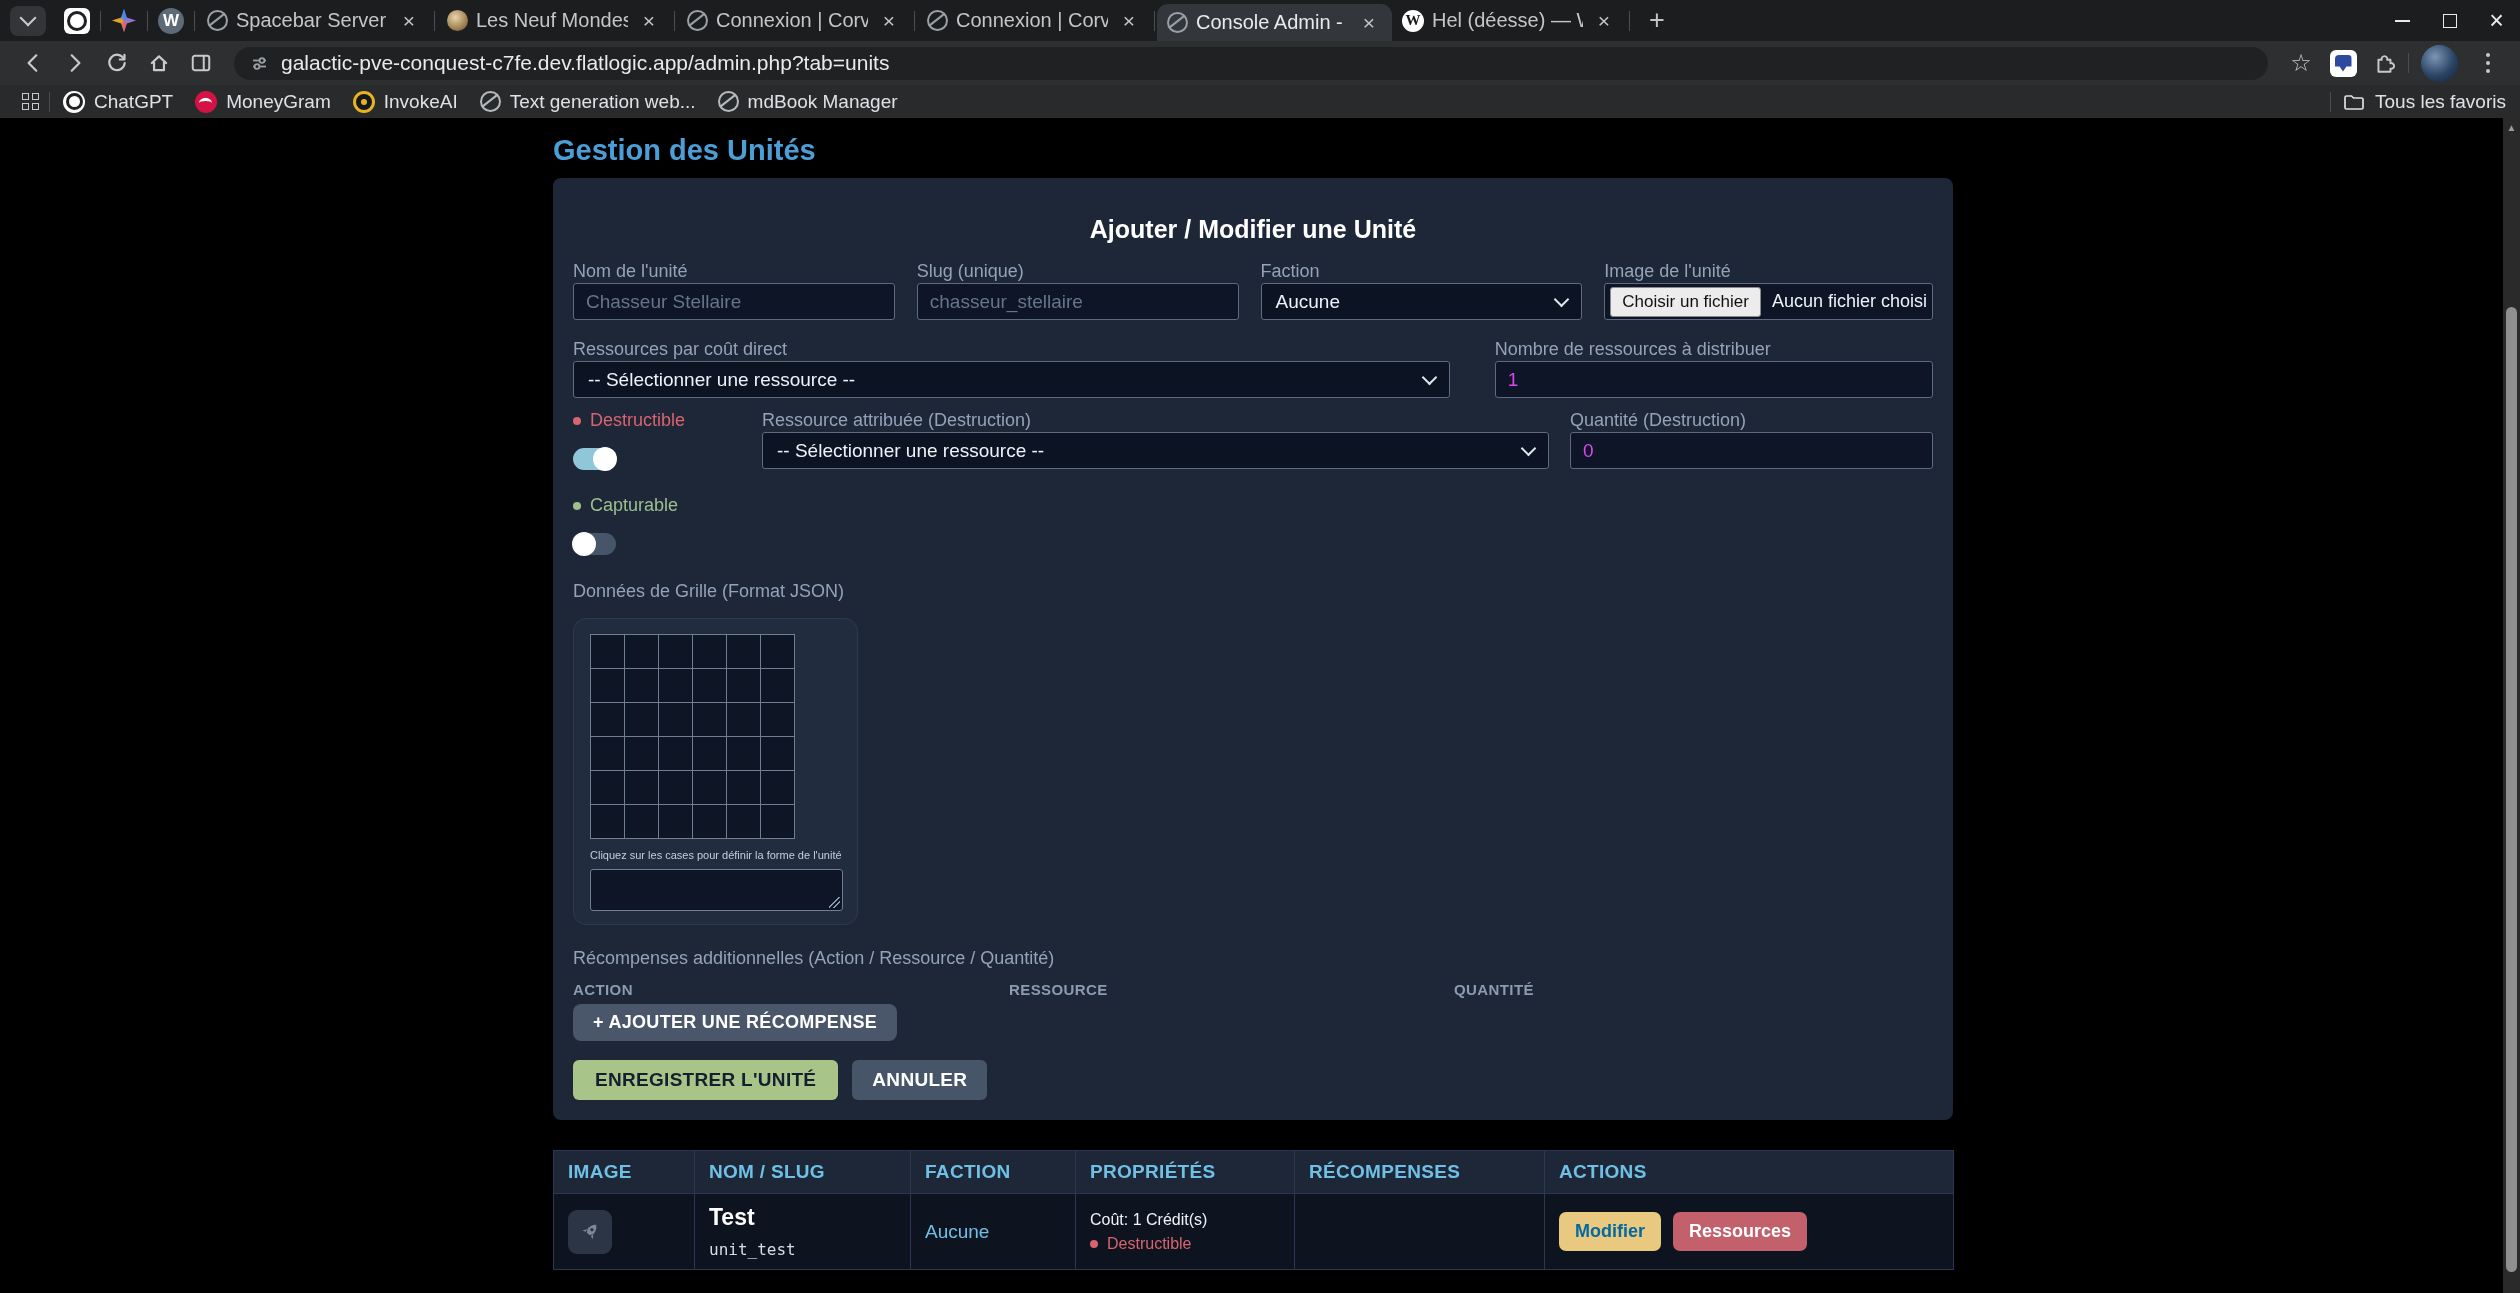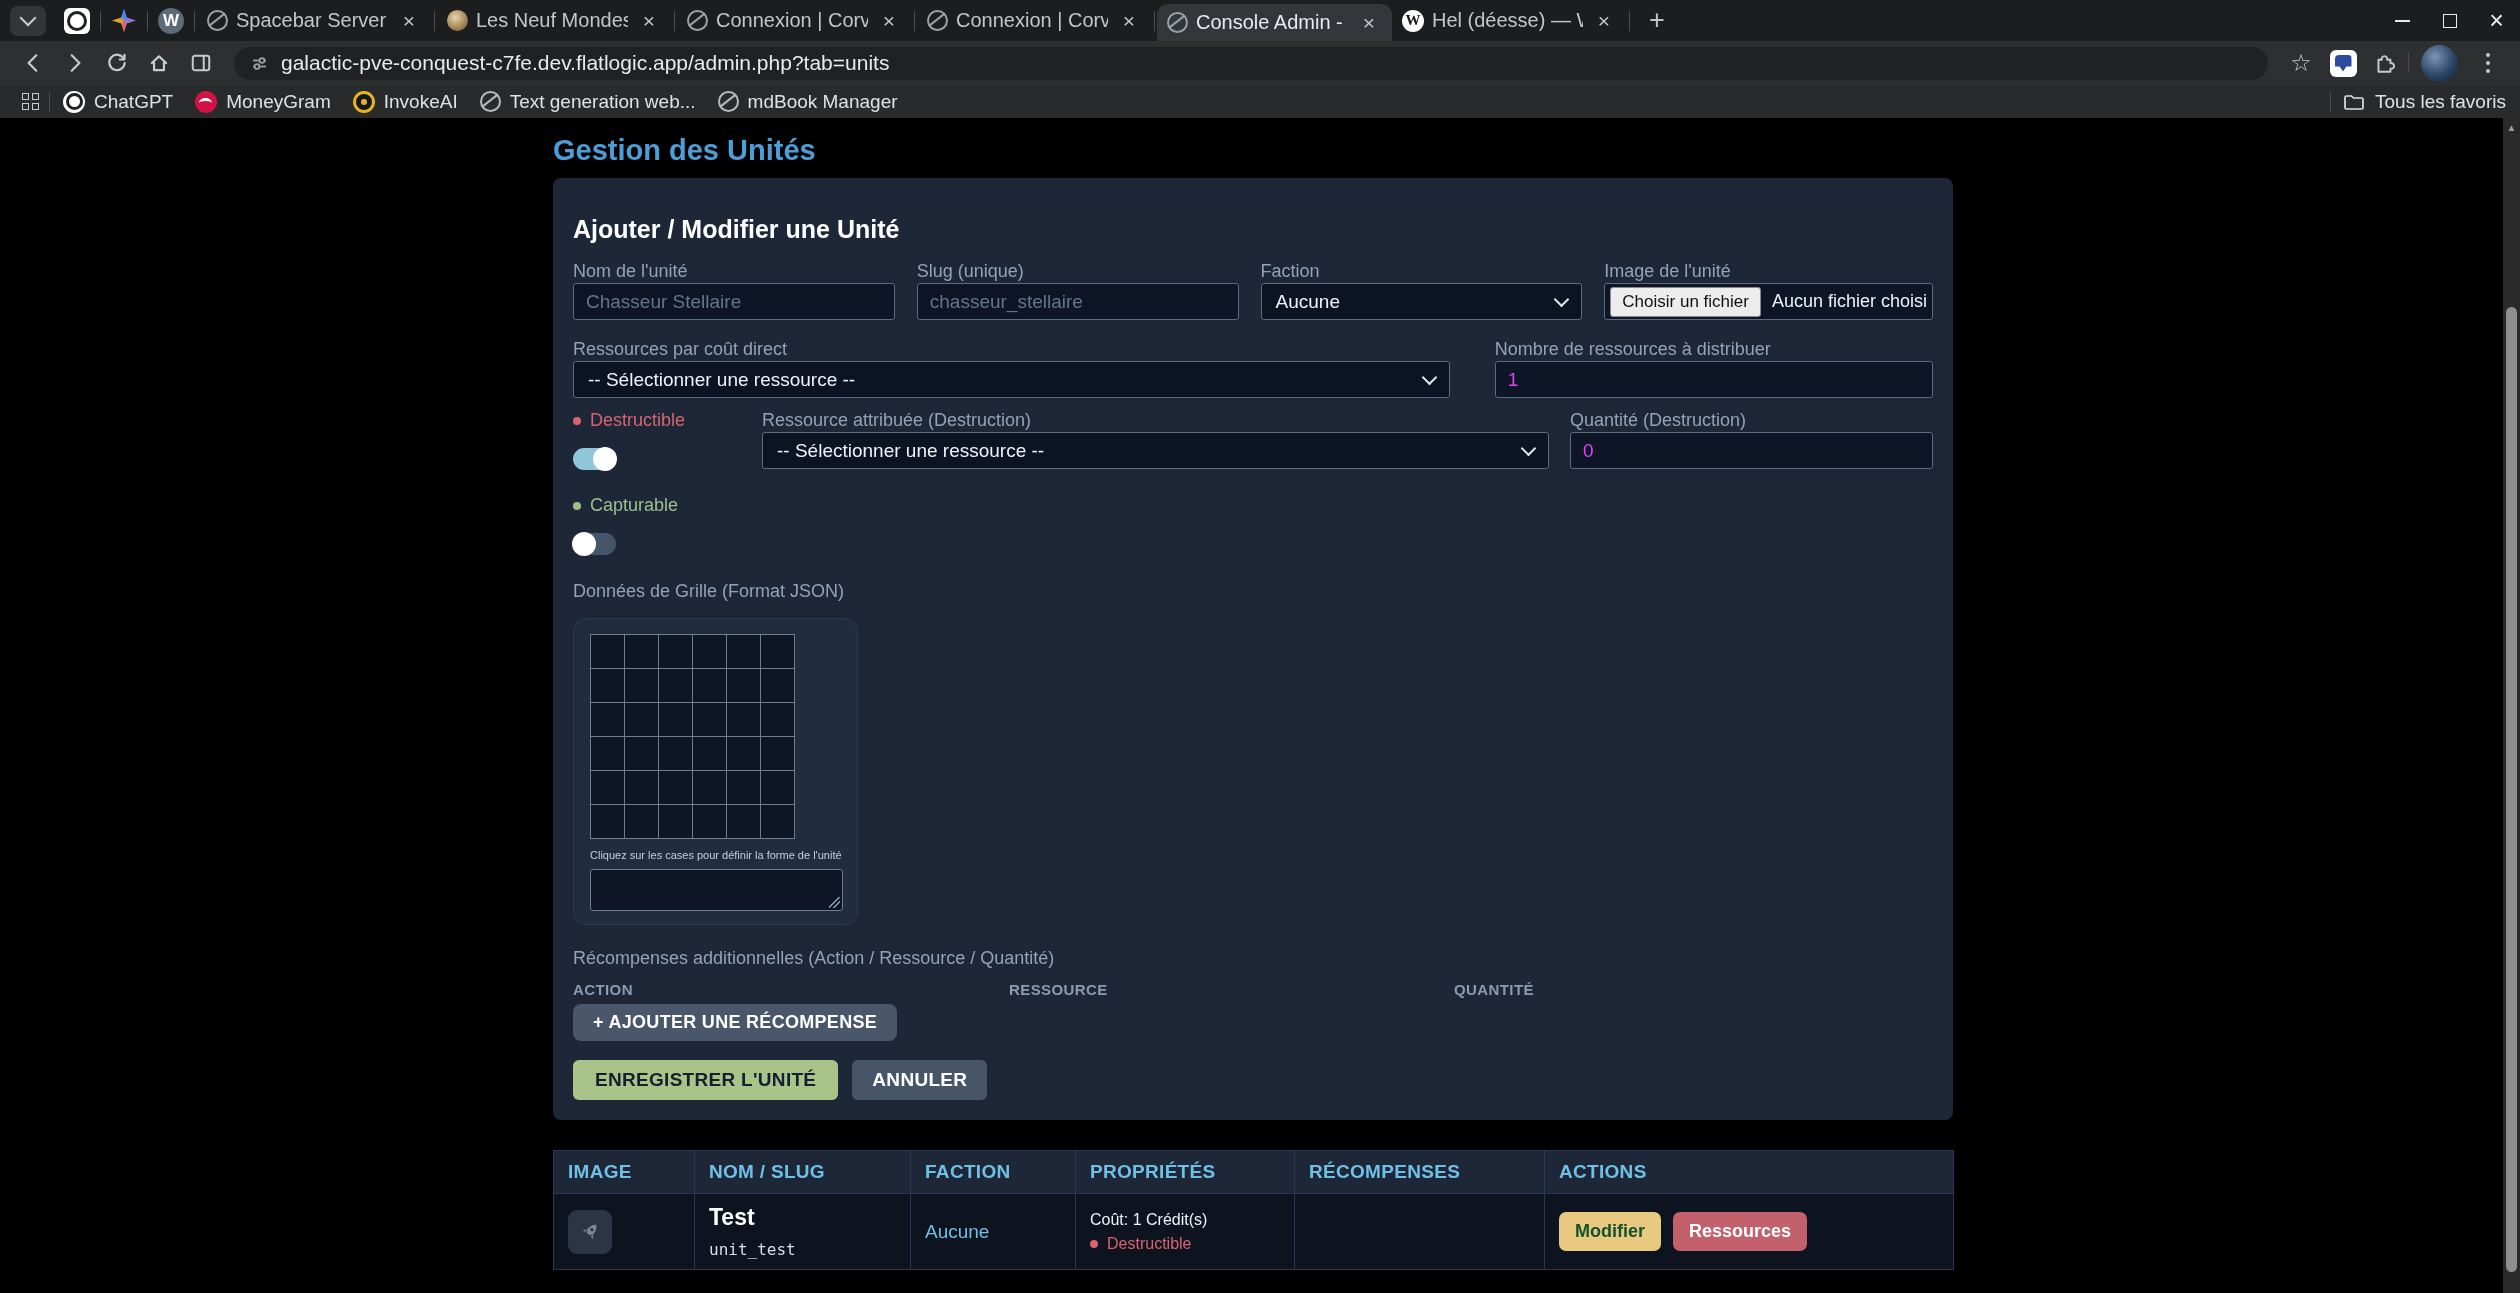--- a/index.html
+++ b/index.html
@@ -58,21 +58,21 @@
   .bm-invoke::after{content:"";position:absolute;left:5px;top:5px;width:6px;height:6px;border-radius:50%;background:#e6b422;}
   .bm-globe{width:21px;height:21px;border:2px solid #b6babf;border-radius:50%;position:relative;box-sizing:border-box;}
   .bm-globe::after{content:"";position:absolute;left:-2px;top:7px;width:19px;height:2px;background:#b6babf;transform:rotate(-38deg);}
   .book-right{margin-left:auto;display:flex;align-items:center;color:#dfe1e4;font-size:19px;gap:10px;}
 
   
   .content{position:absolute;top:118px;left:0;right:0;bottom:0;background:#000;}
   .page{position:absolute;left:553px;top:0;width:1400px;}
   .page h1{margin:16px 0 12px;font-size:29px;line-height:32px;font-weight:700;color:#4b9fd6;}
   .panel{background:#1d2738;border-radius:8px;padding:37px 20px 20px;box-sizing:border-box;}
-  .panel h2{margin:0 0 18px;font-size:25px;line-height:28px;color:#fff;font-weight:700;}
+  .panel h2{margin:0 0 18px;font-size:25px;line-height:28px;color:#fff;font-weight:700;text-align:center;}
   .flabel{display:block;font-size:18px;line-height:20px;color:#93a3b8;margin-bottom:2px;}
   .row{display:grid;}
   .row1{grid-template-columns:repeat(4,1fr);grid-gap:22px;margin-bottom:19px;}
   .row2{grid-template-columns:2fr 1fr;grid-gap:23px;margin-bottom:12px;gap:45px;}
   .row3{grid-template-columns:168px 787px 1fr;grid-gap:21px;margin-bottom:25px;align-items:start;}
   .tinput,.ninput{width:100%;height:37px;background:#0d1526;border:1.5px solid #5c6b80;border-radius:3px;color:#d946ef;font-size:19px;padding:0 12px;box-sizing:border-box;font-family:inherit;}
   .tinput::placeholder{color:#66758a;opacity:1;}
   .selectbox{height:37px;background:#0c1322;border:1.5px solid #5c6b80;border-radius:3px;display:flex;align-items:center;justify-content:space-between;padding:0 14px;box-sizing:border-box;color:#eef3f9;font-size:19px;}
   .sel-chev{width:9px;height:9px;border-right:2.2px solid #dfe6ee;border-bottom:2.2px solid #dfe6ee;transform:rotate(45deg);margin-top:-4px;flex:0 0 auto;}
   .filebox{height:37px;background:#0d1526;border:1.5px solid #5c6b80;border-radius:3px;display:flex;align-items:center;padding:0 5px;box-sizing:border-box;}
@@ -107,21 +107,21 @@
   .units-table{width:1400px;border-collapse:collapse;margin-top:30px;table-layout:fixed;}
   .units-table th{background:#1d2738;color:#6fc0e4;font-size:19px;font-weight:700;text-align:left;padding:10px 14px;border:1px solid #2b3950;letter-spacing:.3px;}
   .units-table td{background:#0d1420;border:1px solid #2b3950;padding:10px 14px;vertical-align:middle;}
   .img-ph{width:44px;height:44px;background:#2c3545;border-radius:9px;display:flex;align-items:center;justify-content:center;}
   .unit-name{color:#fff;font-size:23px;font-weight:700;}
   .unit-slug{color:#d7dde6;font-size:16px;font-family:"DejaVu Sans Mono","Liberation Mono",monospace;margin-top:9px;}
   .unit-faction{color:#6fc0e4;font-size:19px;}
   .prop-cost{color:#eef3f9;font-size:16px;}
   .prop-flag{color:#d9636e;font-size:16px;margin-top:6px;}
   .rowbtns{display:flex;gap:12px;}
-  .editbtn{background:#e9c87f;color:#14532d;font-size:18px;font-weight:700;padding:9px 16px;border-radius:7px;}
+  .editbtn{background:#e9c87f;color:#0369a1;font-size:18px;font-weight:700;padding:9px 16px;border-radius:7px;}
   .delbtn{background:#c2606c;color:#fff;font-size:18px;font-weight:700;padding:9px 16px;border-radius:7px;}
 
   
   .scrollbar{position:absolute;top:0;right:0;width:17px;bottom:0;background:#2a2a2a;}
   .sb-up{position:absolute;top:4px;left:0;width:17px;text-align:center;color:#9a9a9a;font-size:10px;}
   .sb-thumb{position:absolute;top:189px;left:3px;width:11px;height:965px;background:#8f8f8f;border-radius:6px;}
 
   svg{display:block;}
 </style>
 </head>

